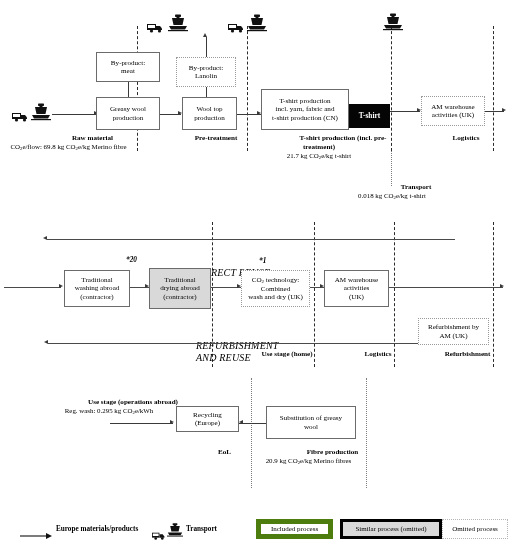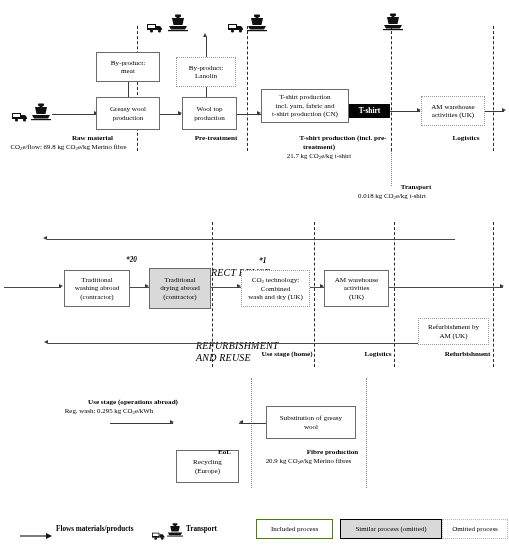--- a/index.html
+++ b/index.html
@@ -158,25 +158,25 @@
     <span>Wool top<br>production</span>
   </div>
 
   <div class="vline" style="left:206px;top:87px;height:10px;"></div>
   <div class="vline" style="left:206px;top:37px;height:20px;"></div>
   <div class="arrow-u" style="left:203.4px;top:33px;"></div>
 
   <div class="hline" style="left:237px;top:114px;width:24px;"></div>
   <div class="arrow-r" style="left:257px;top:111.4px;"></div>
 
-  <div class="box included" style="left:261px;top:89px;width:88px;height:34px;">
+  <div class="box included" style="left:261px;top:89px;width:88px;height:41px;">
     <span>T-shirt production<br>incl. yarn, fabric and<br>t-shirt production (CN)</span>
   </div>
 
-  <div class="box black" style="left:349px;top:104px;width:41px;height:14px;">
+  <div class="box black" style="left:349px;top:104px;width:41px;height:24px;">
     <span>T-shirt</span>
   </div>
 
   <div class="hline" style="left:390px;top:111px;width:30px;"></div>
   <div class="arrow-r" style="left:417px;top:108.4px;"></div>
 
   <div class="box omitted" style="left:421px;top:96px;width:64px;height:30px;">
     <span>AM warehouse<br>activities (UK)</span>
   </div>
 
@@ -274,21 +274,21 @@
   <div class="stg" style="left:394px;top:350px;width:99px;">
     <b>Refurbishment</b>
   </div>
 
   <div class="divider dotted" style="left:251px;top:378px;height:110px;"></div>
   <div class="divider dotted" style="left:366px;top:378px;height:110px;"></div>
 
   <div class="hline" style="left:110px;top:423px;width:63px;"></div>
   <div class="arrow-r" style="left:170px;top:420.4px;"></div>
 
-  <div class="box included" style="left:176px;top:406px;width:63px;height:33px;margin-top:44px;">
+  <div class="box included" style="left:176px;top:406px;width:63px;height:26px;">
     <span>Recycling<br>(Europe)</span>
   </div>
 
   <div class="hline" style="left:239px;top:423px;width:27px;"></div>
   <div class="arrow-l" style="left:239px;top:420.4px;"></div>
 
   <div class="box included" style="left:266px;top:406px;width:90px;height:33px;">
     <span>Substitution of greasy<br>wool</span>
   </div>
 
@@ -302,21 +302,21 @@
 
   <div class="legend">
 
     <div class="icon" style="left:20px;top:10px;">
       <svg width="32" height="8" viewBox="0 0 32 8">
         <line x1="0" y1="4" x2="26" y2="4" stroke="#111" stroke-width="1.1"></line>
         <path d="M26 1 L32 4 L26 7 Z" fill="#111"></path>
       </svg>
     </div>
     <div class="lg-item" style="left:56px;top:9px;">
-      <span>Flows materials/products</span>
+      <span>Europe materials/products</span>
     </div>
 
     <div class="icon" style="left:152px;top:11px;">
       <svg width="14" height="10" viewBox="0 0 34 24">
         <rect x="0" y="4" width="18" height="12" fill="#111"></rect>
         <rect x="2" y="6" width="14" height="6" fill="#fff"></rect>
         <path d="M18 8 L26 8 L30 13 L30 16 L18 16 Z" fill="#111"></path>
         <circle cx="9" cy="18" r="3.2" fill="#111"></circle>
         <circle cx="25" cy="18" r="3.2" fill="#111"></circle>
       </svg>
@@ -327,25 +327,25 @@
         <path d="M8 10 L32 10 L29 24 L11 24 Z" fill="#111"></path>
         <rect x="17" y="6" width="6" height="5" fill="#111"></rect>
         <path d="M2 26 L38 26 L34 33 L6 33 Z" fill="#111"></path>
         <rect x="0" y="34" width="40" height="2.4" fill="#111"></rect>
       </svg>
     </div>
     <div class="lg-item" style="left:186px;top:9px;">
       <span>Transport</span>
     </div>
 
-    <div class="lg-box" style="left:256px;top:3px;width:77px;height:20px;border:1px solid #4d7c0f;background:#fff;">
+    <div class="lg-box" style="left:256px;top:3px;width:77px;height:20px;border:5px solid #4d7c0f;background:#fff;">
       <span>Included process</span>
     </div>
 
-    <div class="lg-box" style="left:340px;top:3px;width:102px;height:20px;border:1px solid #000000;background:#d9d9d9;">
+    <div class="lg-box" style="left:340px;top:3px;width:102px;height:20px;border:3px solid #000000;background:#d9d9d9;">
       <span>Similar process (omitted)</span>
     </div>
 
     <div class="lg-box" style="left:442px;top:3px;width:66px;height:20px;border:1px dotted #b5b5b5;background:#fff;">
       <span>Omitted process</span>
     </div>
 
   </div>
 
 </div>

